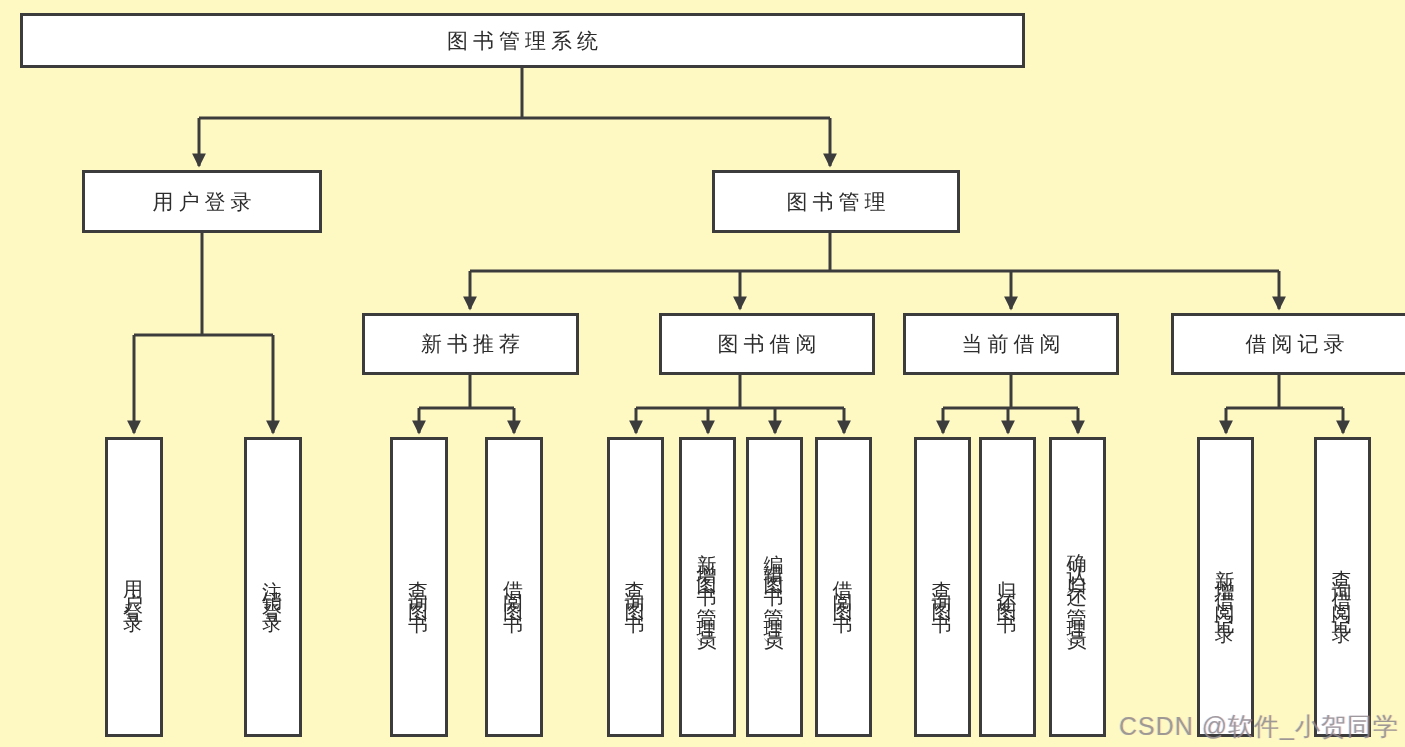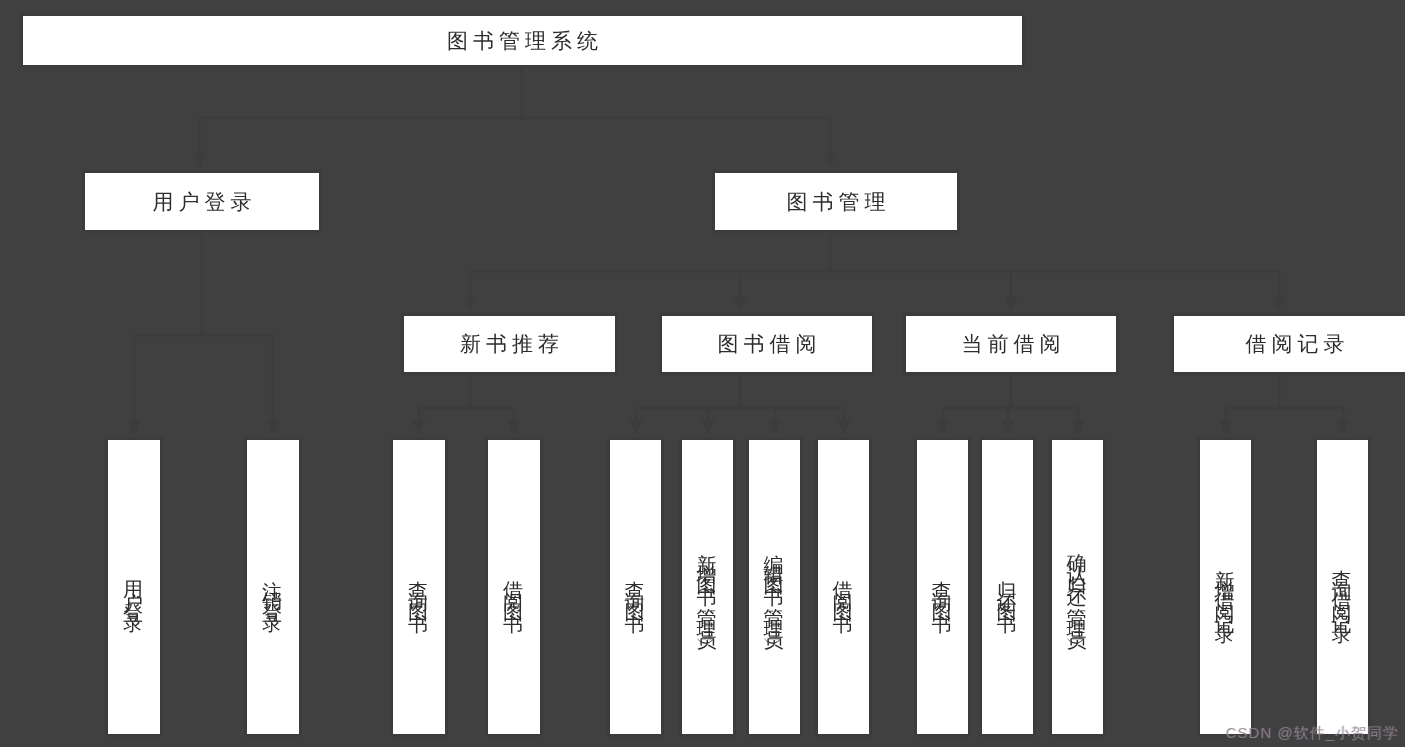--- a/index.html
+++ b/index.html
@@ -1,20 +1,20 @@
 <!DOCTYPE html>
 <html><head>
 <meta charset="utf-8">
 <style>
   html, body { margin: 0; padding: 0; background: #ffffff; }
   .stage {
     position: relative;
     width: 1405px;
     height: 747px;
-    background: #404040;
+    background: #fef9c3;
     font-family: "Liberation Sans", sans-serif;
     overflow: hidden;
   }
   svg.connectors {
     position: absolute;
     left: 0; top: 0;
     width: 1405px; height: 747px;
     pointer-events: none;
   }
   .node {
@@ -37,21 +37,21 @@
   .leaf {
     writing-mode: vertical-rl;
     font-size: 20px;
     letter-spacing: 11px;
     white-space: normal;
   }
   .watermark {
     position: absolute;
     right: 6px;
     bottom: 4px;
-    font-size: 15px;
+    font-size: 25px;
     color: rgba(138,138,138,0.78);
     letter-spacing: 1px;
     text-shadow: 1px 0 rgba(255,80,80,0.18), -1px 0 rgba(80,140,255,0.18);
     z-index: 5;
   }
 </style>
 </head>
 <body>
 
 <div class="stage">
@@ -97,21 +97,21 @@
       <path d="M1226 408 V433" marker-end="url(#arw)"></path>
       <path d="M1343 408 V433" marker-end="url(#arw)"></path>
     </g>
   </svg>
 
   <div class="node hnode" style="left:20px; top:13px; width:1005px; height:55px;">图书管理系统</div>
 
   <div class="node hnode" style="left:82px; top:170px; width:240px; height:63px;">用户登录</div>
   <div class="node hnode" style="left:712px; top:170px; width:248px; height:63px;">图书管理</div>
 
-  <div class="node hnode" style="left:362px; top:313px; width:217px; height:62px;margin-left:39px;">新书推荐</div>
+  <div class="node hnode" style="left:362px; top:313px; width:217px; height:62px;">新书推荐</div>
   <div class="node hnode" style="left:659px; top:313px; width:216px; height:62px;">图书借阅</div>
   <div class="node hnode" style="left:903px; top:313px; width:216px; height:62px;">当前借阅</div>
   <div class="node hnode" style="left:1171px; top:313px; width:248px; height:62px;">借阅记录</div>
 
   <div class="node leaf" style="left:105px; top:437px; width:58px; height:300px;">用户登录</div>
   <div class="node leaf" style="left:244px; top:437px; width:58px; height:300px;">注销登录</div>
 
   <div class="node leaf" style="left:390px; top:437px; width:58px; height:300px;">查询图书</div>
   <div class="node leaf" style="left:485px; top:437px; width:58px; height:300px;">借阅图书</div>
 

